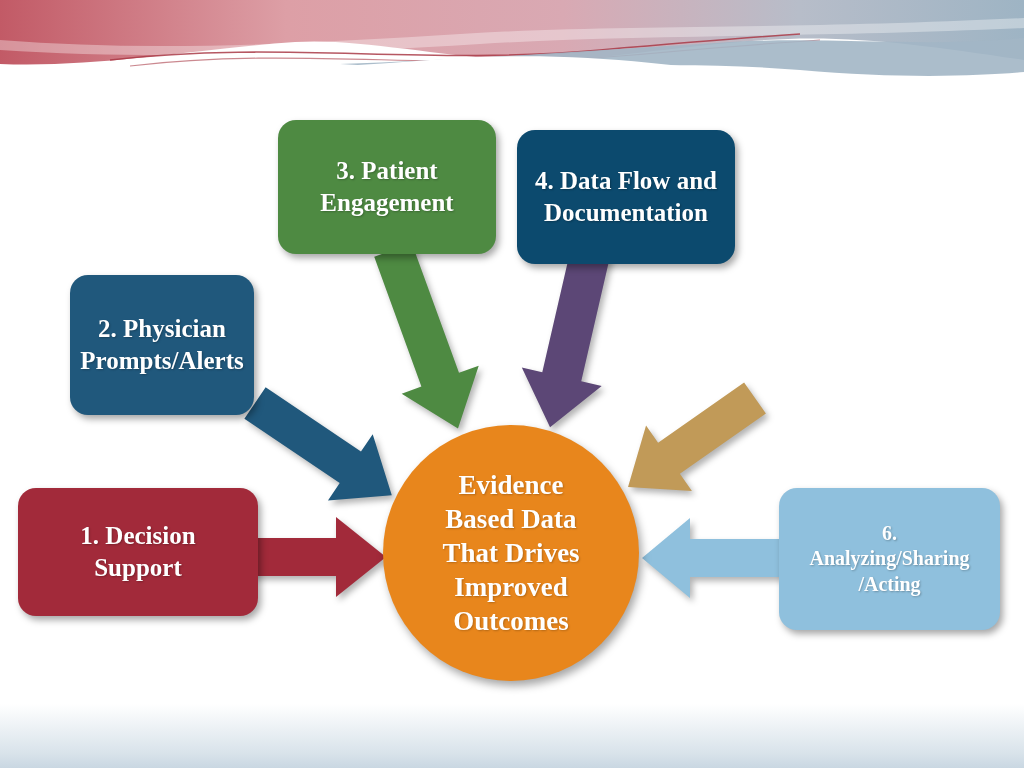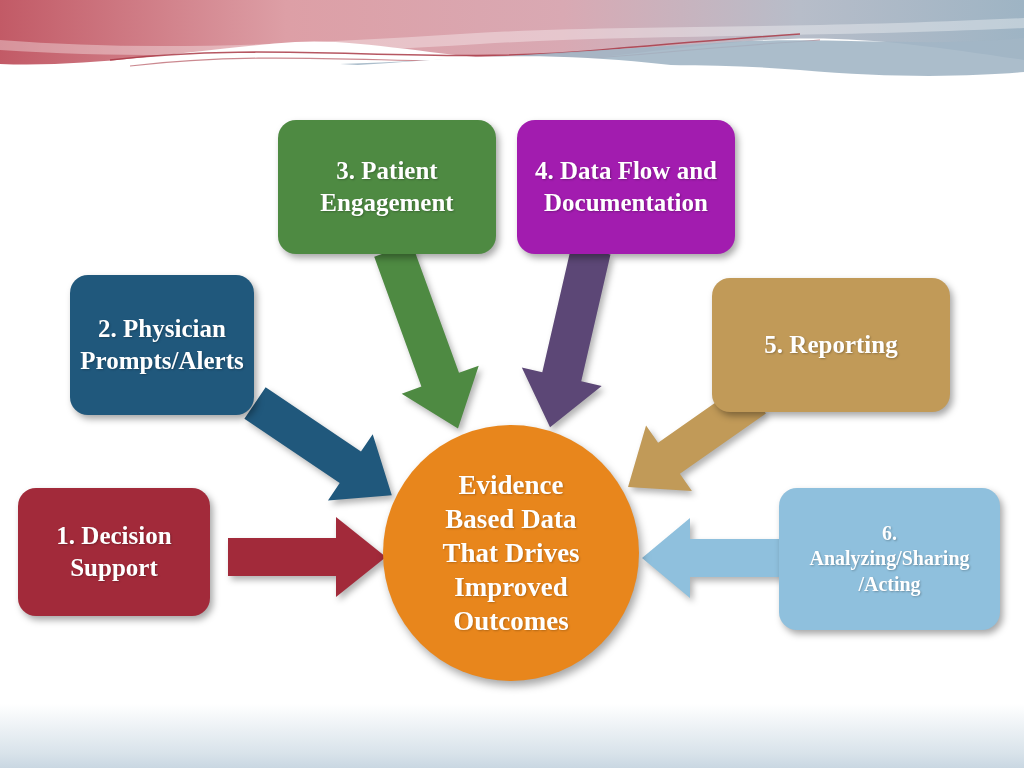--- a/index.html
+++ b/index.html
@@ -24,21 +24,21 @@
   .node{
     position:absolute;z-index:2;border-radius:18px;
     display:flex;align-items:center;justify-content:center;
     box-shadow:3px 4px 7px rgba(0,0,0,0.35);
     color:#ffffff;font-weight:bold;text-align:center;
   }
   .node .node-label{
     white-space:pre-line;line-height:1.28;font-size:25px;
     padding:4px 8px;text-shadow:1px 1px 2px rgba(0,0,0,0.25);
   }
-  .node1{left:18px;  top:488px; width:192px; height:128px;}
+  .node1{left:18px;  top:488px; width:240px; height:128px;}
   .node2{left:70px;  top:275px; width:184px; height:140px;}
   .node3{left:278px; top:120px; width:218px; height:134px;}
   .node4{left:517px; top:120px; width:218px; height:134px;}
   .node5{left:712px; top:278px; width:238px; height:134px;}
   .node6{left:779px; top:488px; width:221px; height:142px;}
   .node6 .node-label{font-size:20px;}
   
   .center-circle{
     position:absolute;z-index:3;left:383px;top:425px;width:256px;height:256px;
     border-radius:50%;display:flex;align-items:center;justify-content:center;
@@ -90,28 +90,25 @@
   <div class="node node2" style="background: rgb(32, 88, 124);">
     <span class="node-label">2. Physician
 Prompts/Alerts</span>
   </div>
 
   <div class="node node3" style="background: rgb(78, 138, 66);">
     <span class="node-label">3. Patient
 Engagement</span>
   </div>
 
-  <div class="node node4" style="background: #a21caf;">
+  <div class="node node4" style="background: #0c4a6e; margin-top: 10px;">
     <span class="node-label">4. Data Flow and
 Documentation</span>
   </div>
 
-  <div class="node node5" style="background: rgb(193, 154, 88);">
-    <span class="node-label">5. Reporting</span>
-  </div>
 
   <div class="node node6" style="background: rgb(143, 192, 221);">
     <span class="node-label">6.
 Analyzing/Sharing
 /Acting</span>
   </div>
 
   <div class="center-circle" style="background: rgb(232, 134, 28);">
     <span class="center-label">Evidence
 Based Data

